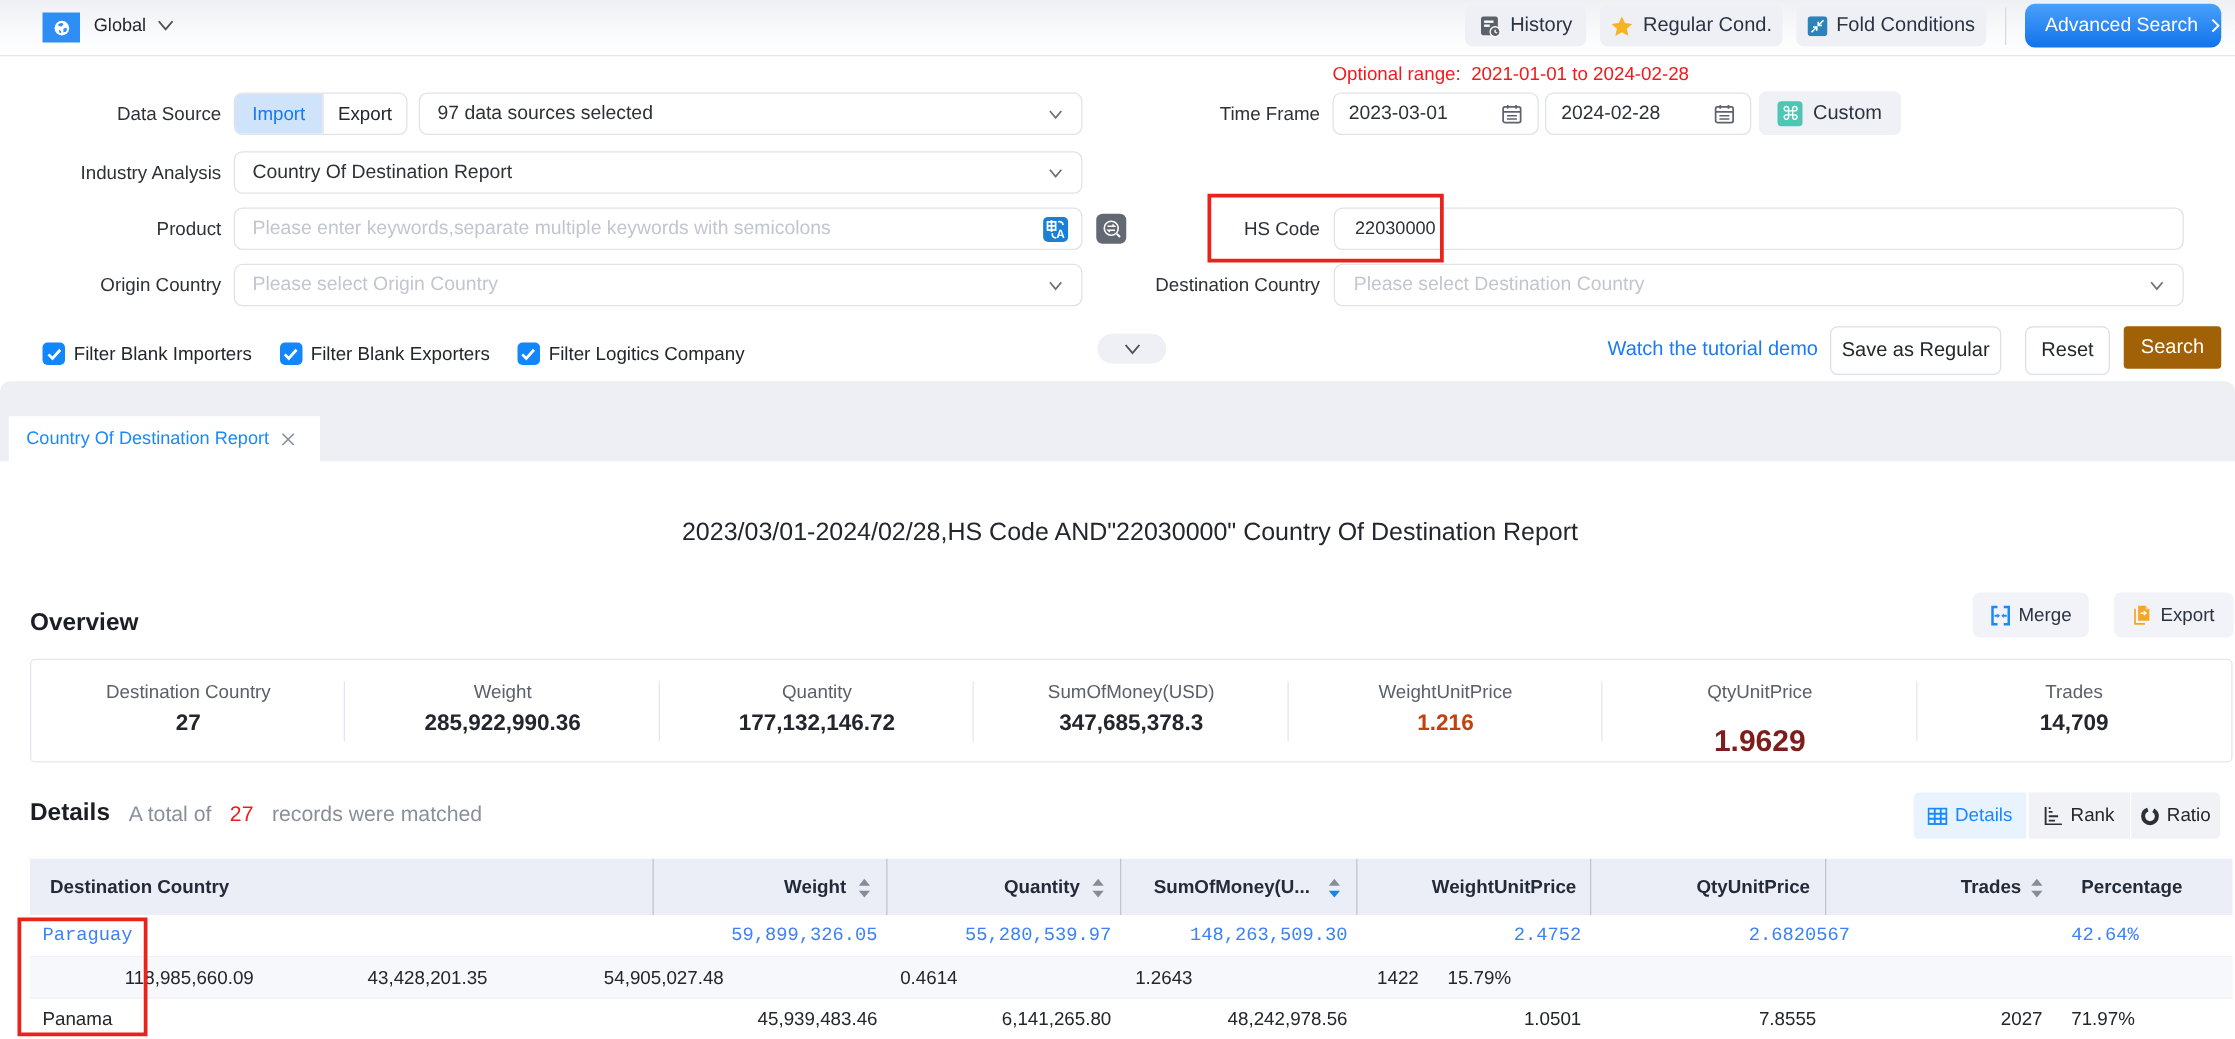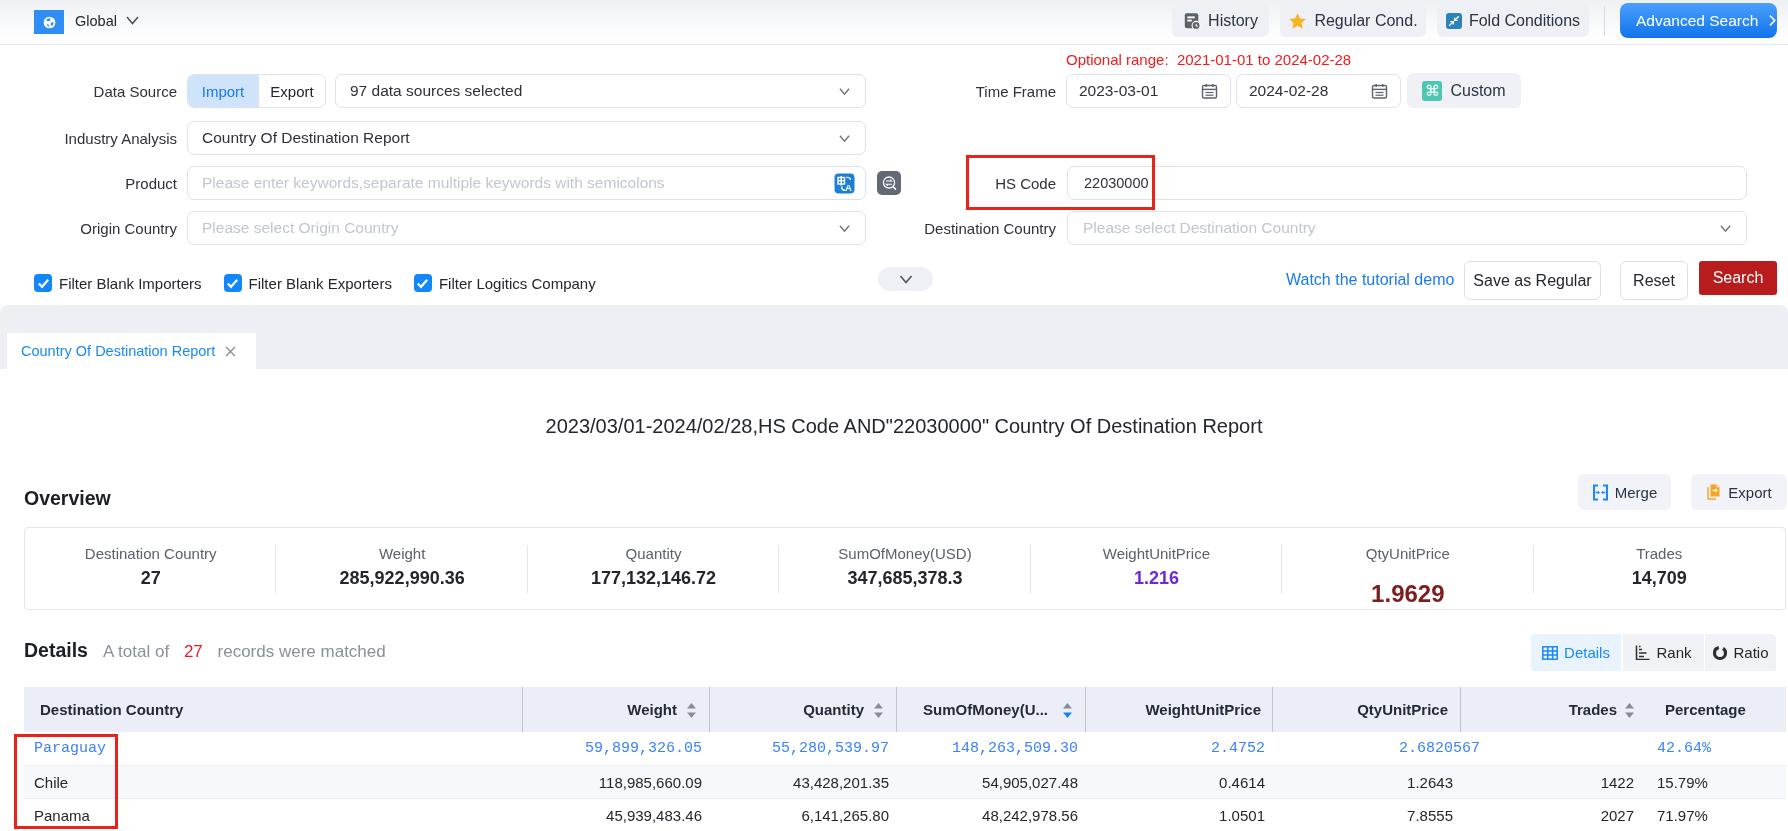--- a/index.html
+++ b/index.html
@@ -168,21 +168,21 @@
 <div class="abs inp" style="left:1067px;top:211px;width:680px;height:34px;padding:0 15px;">
   <span class="ph">Please select Destination Country</span>
   <svg class="abs" style="right:14px;top:11px;" width="13" height="11" viewBox="0 0 14 12">
       <polyline points="2,3 7,9 12,3" fill="none" stroke="#6b717c" stroke-width="1.5"></polyline>
     </svg>
 </div>
 
 <div class="abs" style="left:1286px;top:271px;font-size:16px;color:#1b7af2;">Watch the tutorial demo</div>
 <div class="abs" style="left:1464px;top:261px;width:137px;height:39px;border:1px solid #dcdfe5;border-radius:6px;display:flex;align-items:center;justify-content:center;font-size:16px;color:#23262d;background:#fff;">Save as Regular</div>
 <div class="abs" style="left:1620px;top:261px;width:68px;height:39px;border:1px solid #dcdfe5;border-radius:6px;display:flex;align-items:center;justify-content:center;font-size:16px;color:#23262d;background:#fff;">Reset</div>
-<div class="abs" style="left:1699px;top:261px;width:78px;height:34px;border-radius:3px;display:flex;align-items:center;justify-content:center;font-size:16px;color:#fff;background:#b91c1c;">Search</div>
+<div class="abs" style="left:1699px;top:261px;width:78px;height:34px;border-radius:3px;display:flex;align-items:center;justify-content:center;font-size:16px;color:#fff;background:#a16207;">Search</div>
 
 <div class="abs" style="left:0;top:305px;width:1788px;height:64px;background:#edeff4;border-radius:8px 8px 0 0;"></div>
 <div class="abs" style="left:7px;top:333px;width:249px;height:36px;background:#fff;display:flex;align-items:center;">
   <span style="margin-left:14px;font-size:14.5px;color:#1989fa;">Country Of Destination Report</span>
   <svg width="13" height="13" viewBox="0 0 13 13" style="margin-left:9px;">
       <line x1="2" y1="2" x2="11" y2="11" stroke="#8b919c" stroke-width="1.4"></line>
       <line x1="11" y1="2" x2="2" y2="11" stroke="#8b919c" stroke-width="1.4"></line>
     </svg>
 </div>
 
@@ -222,21 +222,21 @@
       <div style="font-size:18px;font-weight:bold;color:#23262d;margin-top:6px;">177,132,146.72</div>
       <div style="position:absolute;right:0;top:17px;height:48px;width:1px;background:#e3e6ec;"></div>
     </div>
   <div style="flex:1;position:relative;text-align:center;padding-top:17px;">
       <div style="font-size:15px;color:#5b6069;">SumOfMoney(USD)</div>
       <div style="font-size:18px;font-weight:bold;color:#23262d;margin-top:6px;">347,685,378.3</div>
       <div style="position:absolute;right:0;top:17px;height:48px;width:1px;background:#e3e6ec;"></div>
     </div>
   <div style="flex:1;position:relative;text-align:center;padding-top:17px;">
       <div style="font-size:15px;color:#5b6069;">WeightUnitPrice</div>
-      <div style="font-size:18px;font-weight:bold;color:#6d28d9;margin-top:6px;">1.216</div>
+      <div style="font-size:18px;font-weight:bold;color:#c2410c;margin-top:6px;">1.216</div>
       <div style="position:absolute;right:0;top:17px;height:48px;width:1px;background:#e3e6ec;"></div>
     </div>
   <div style="flex:1;position:relative;text-align:center;padding-top:17px;">
       <div style="font-size:15px;color:#5b6069;">QtyUnitPrice</div>
       <div style="font-size:24px;font-weight:bold;color:#7f1d1d;margin-top:18px;">1.9629</div>
       <div style="position:absolute;right:0;top:17px;height:48px;width:1px;background:#e3e6ec;"></div>
     </div>
   <div style="flex:1;position:relative;text-align:center;padding-top:17px;">
       <div style="font-size:15px;color:#5b6069;">Trades</div>
       <div style="font-size:18px;font-weight:bold;color:#23262d;margin-top:6px;">14,709</div>
@@ -295,21 +295,20 @@
   <div style="width:499px;padding-left:10px;">Paraguay</div>
   <div style="width:179px;text-align:right;">59,899,326.05</div>
   <div style="width:187px;text-align:right;">55,280,539.97</div>
   <div style="width:189px;text-align:right;">148,263,509.30</div>
   <div style="width:187px;text-align:right;">2.4752</div>
   <div style="width:188px;text-align:right;">2.6820</div>
   <div style="width:181px;text-align:left;">567</div>
   <div style="flex:1;padding-left:23px;">42.64%</div>
 </div>
 <div class="abs" style="left:24px;top:766px;width:1762px;height:33px;background:#f7f8fb;border-bottom:1px solid #eceef2;display:flex;align-items:center;font-size:15px;color:#23262d;">
-  <div style="width:499px;padding-left:10px;">Chile</div>
   <div style="width:179px;text-align:right;">118,985,660.09</div>
   <div style="width:187px;text-align:right;">43,428,201.35</div>
   <div style="width:189px;text-align:right;">54,905,027.48</div>
   <div style="width:187px;text-align:right;">0.4614</div>
   <div style="width:188px;text-align:right;">1.2643</div>
   <div style="width:181px;text-align:right;">1422</div>
   <div style="flex:1;padding-left:23px;">15.79%</div>
 </div>
 <div class="abs" style="left:24px;top:799px;width:1762px;height:32px;background:#fff;display:flex;align-items:center;font-size:15px;color:#23262d;">
   <div style="width:499px;padding-left:10px;">Panama</div>

